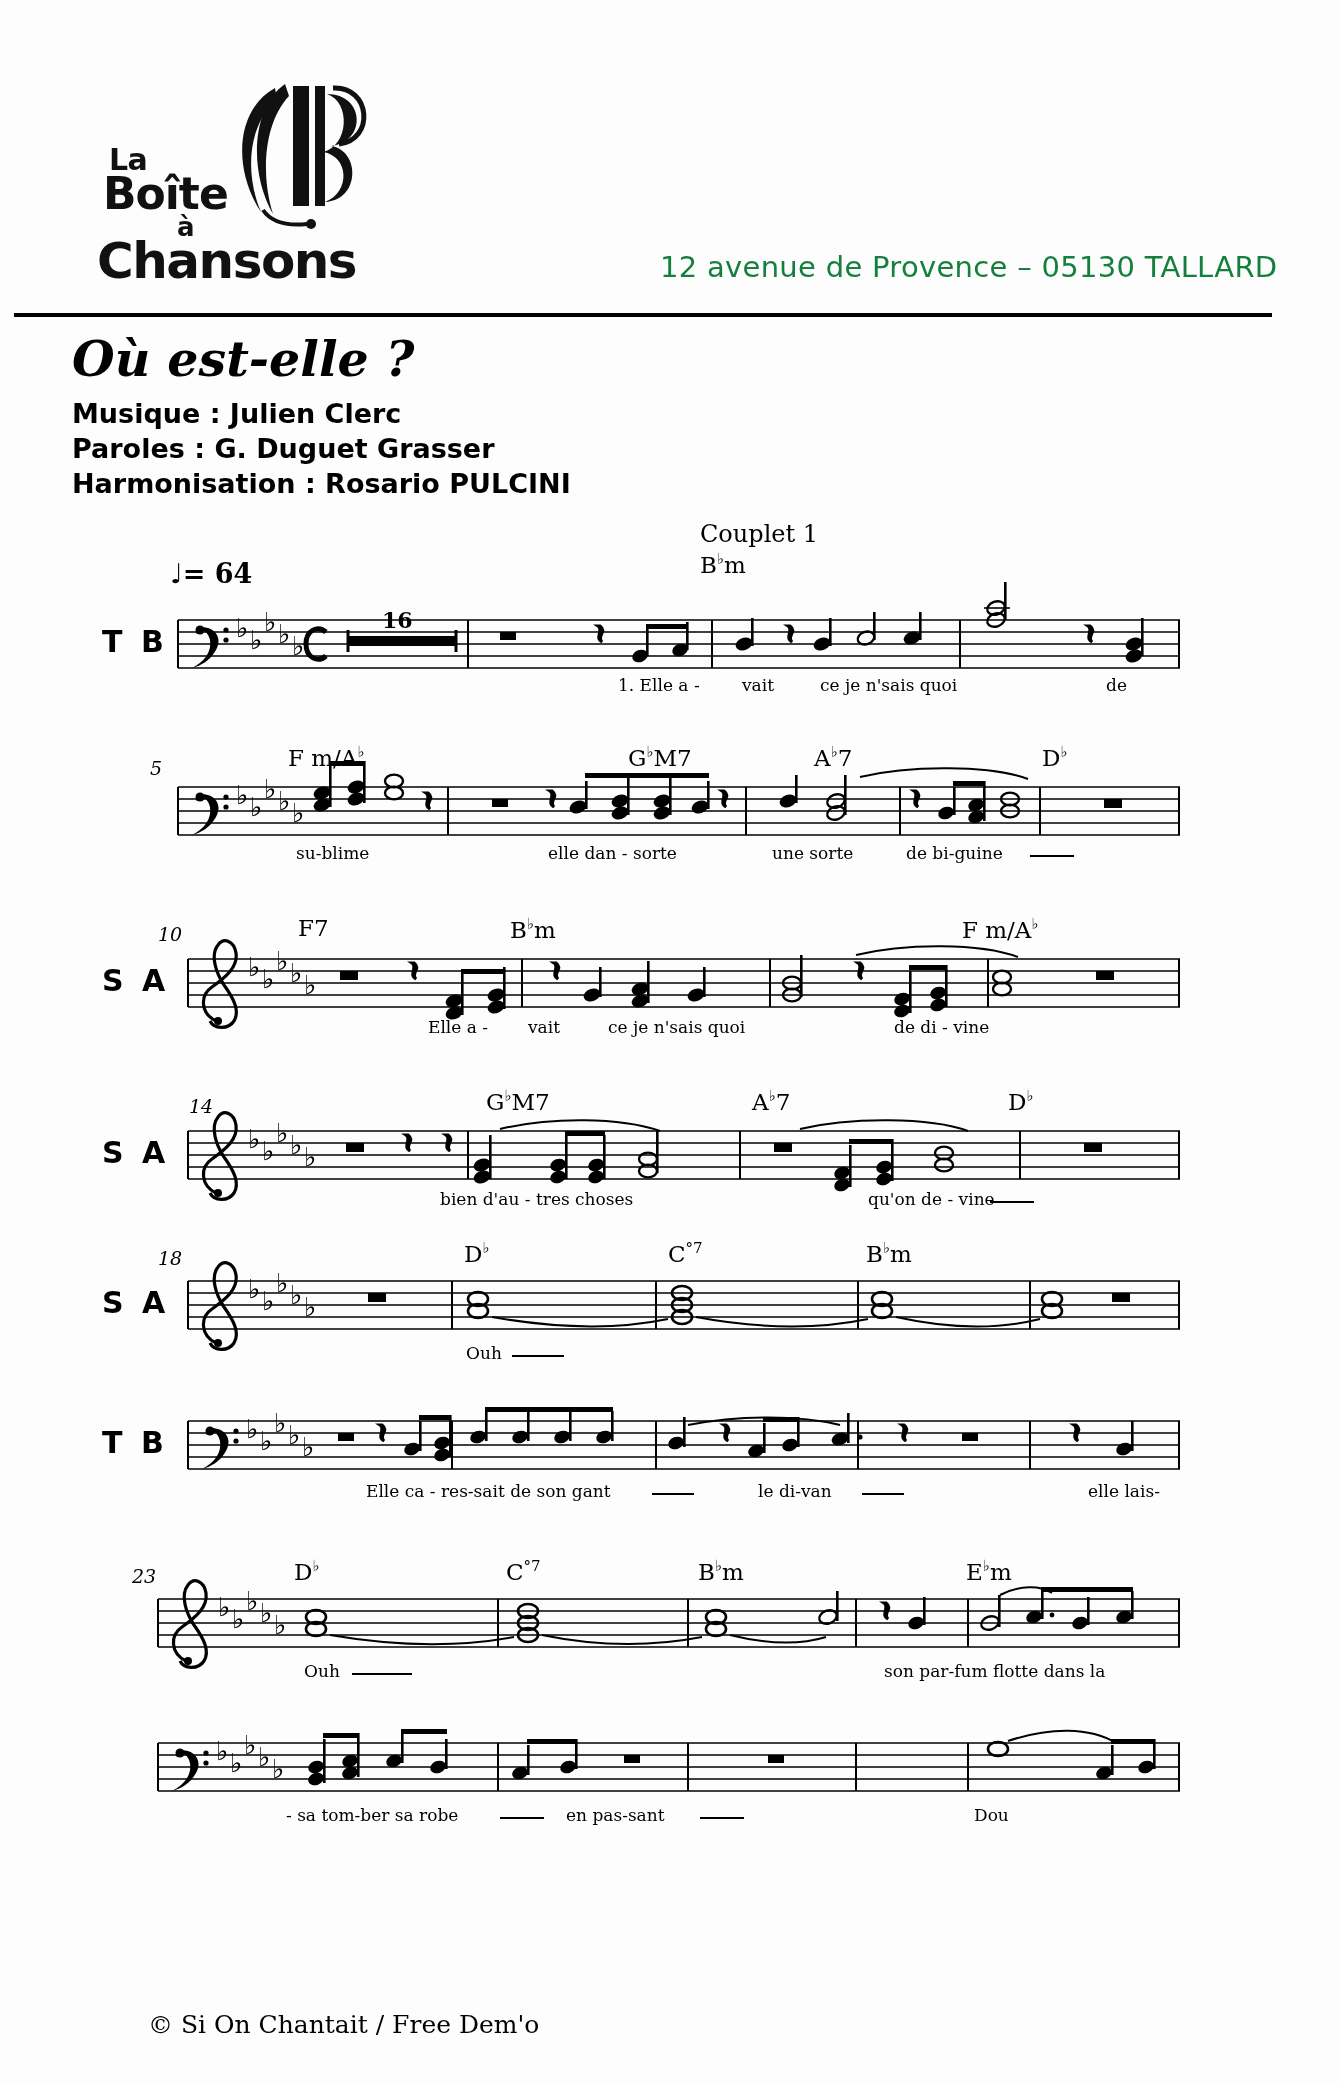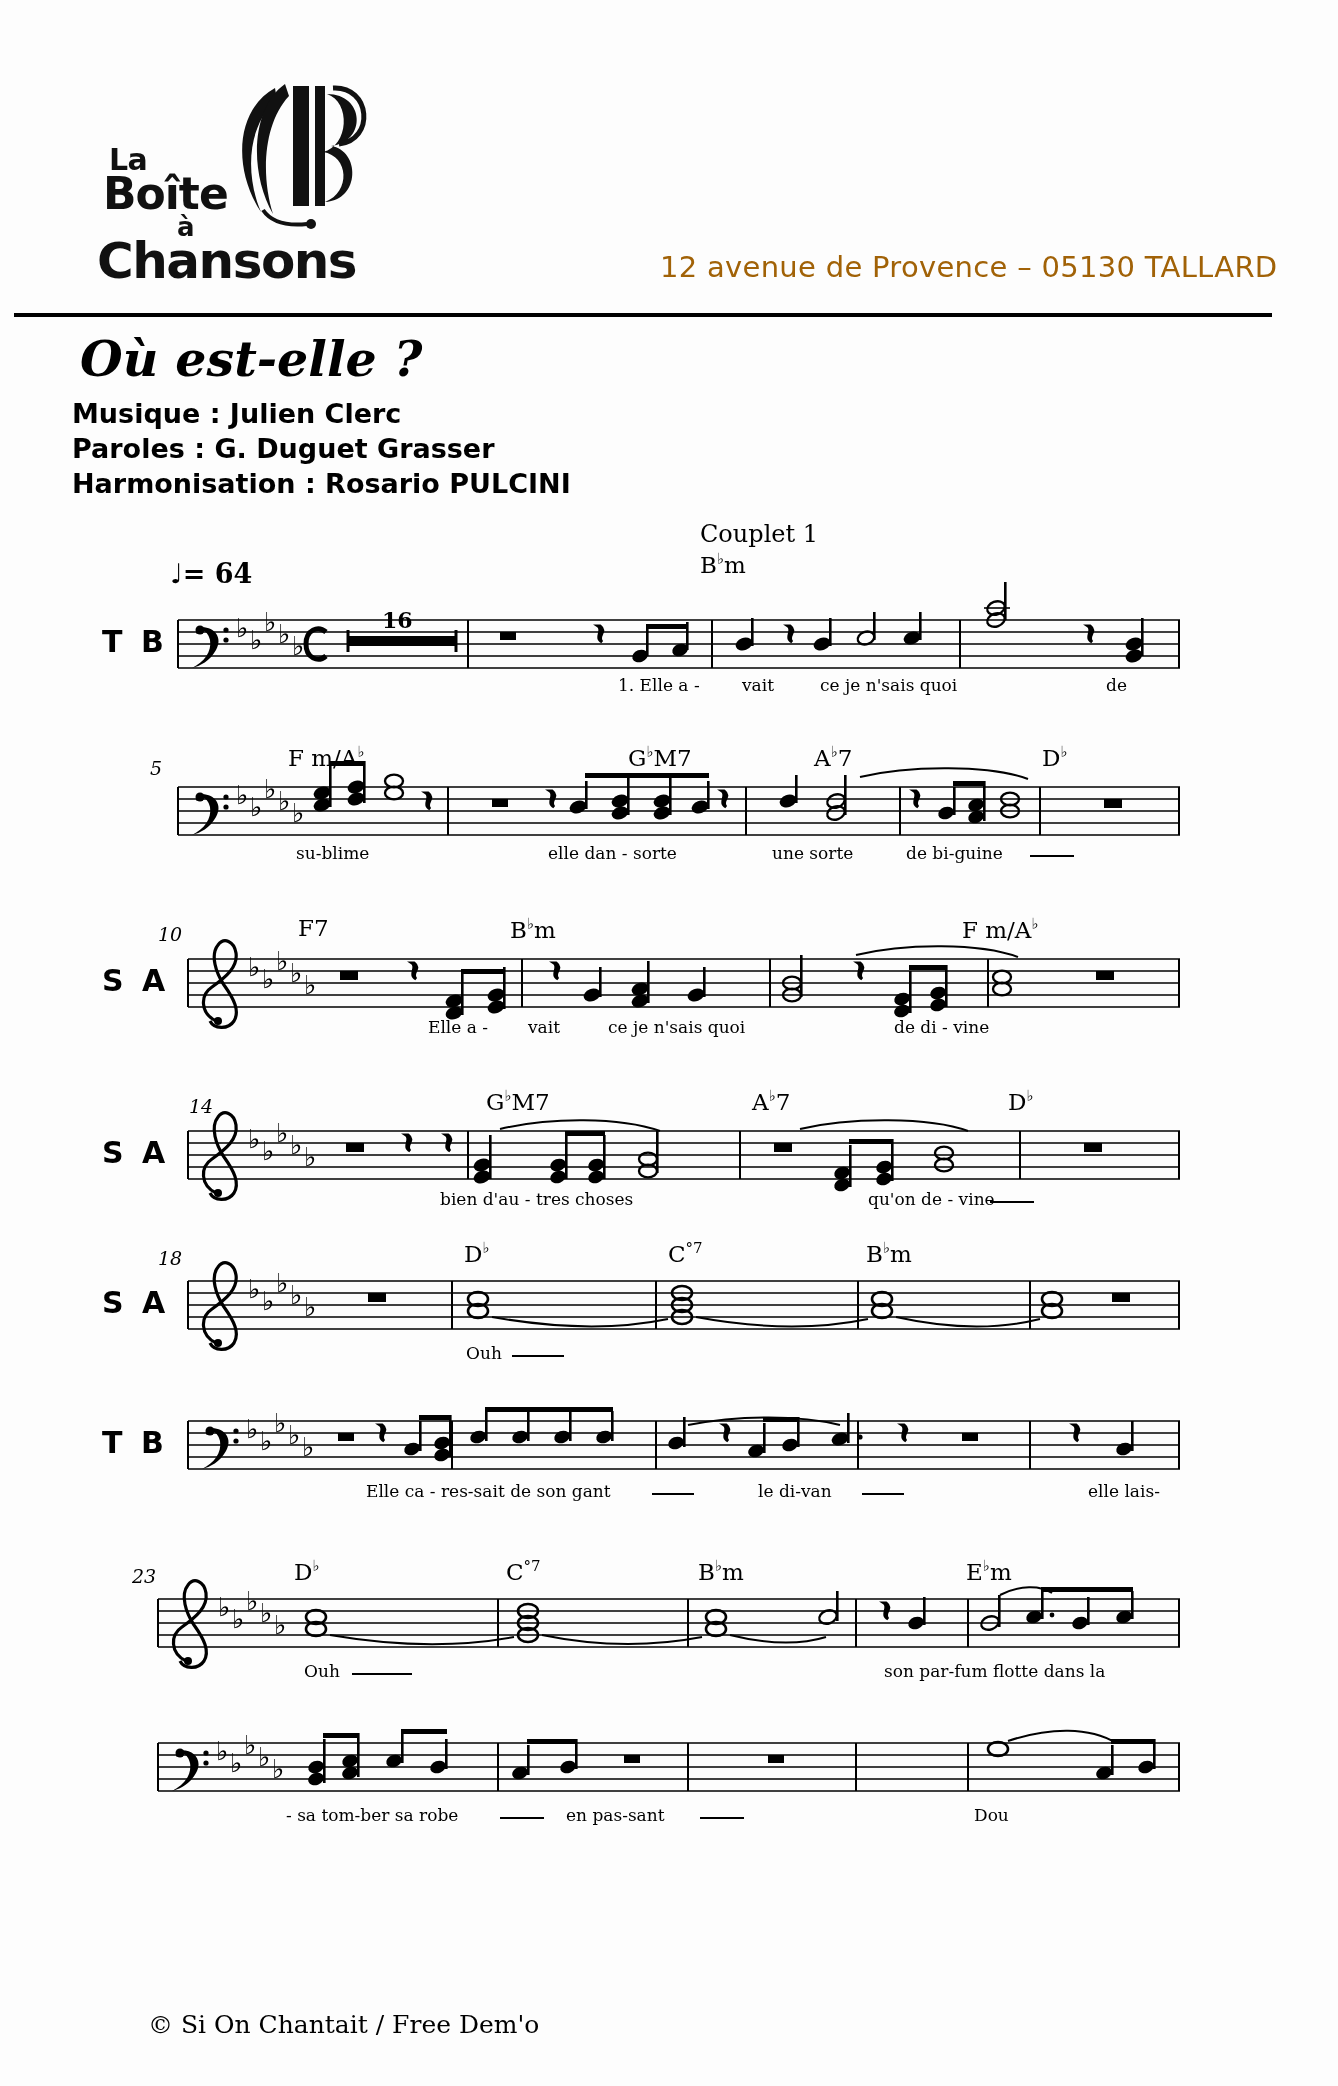--- a/index.html
+++ b/index.html
@@ -81,21 +81,21 @@
     width: 170px;
     height: 150px;
   }
   .address {
     position: absolute;
     left: 660px;
     top: 180px;
     font-family: "DejaVu Sans", sans-serif;
     font-size: 29px;
     letter-spacing: 0.3px;
-    color: #a16207;
+    color: #15803d;
     white-space: nowrap;
   }
   .hr-top {
     position: absolute;
     left: 14px;
     top: 313px;
     width: 1258px;
     height: 4px;
     background: #000;
   }
@@ -105,21 +105,21 @@
     position: absolute;
     left: 72px;
     top: 330px;
   }
   .song-title {
     font-family: "DejaVu Serif", serif;
     font-style: italic;
     font-weight: bold;
     font-size: 49px;
     letter-spacing: 0px;
-    margin: 0 0 8px 8px;
+    margin: 0 0 8px 0;
     white-space: nowrap;
   }
   .credit {
     font-family: "DejaVu Sans", sans-serif;
     font-weight: bold;
     font-size: 27px;
     line-height: 35px;
     white-space: nowrap;
   }
 

